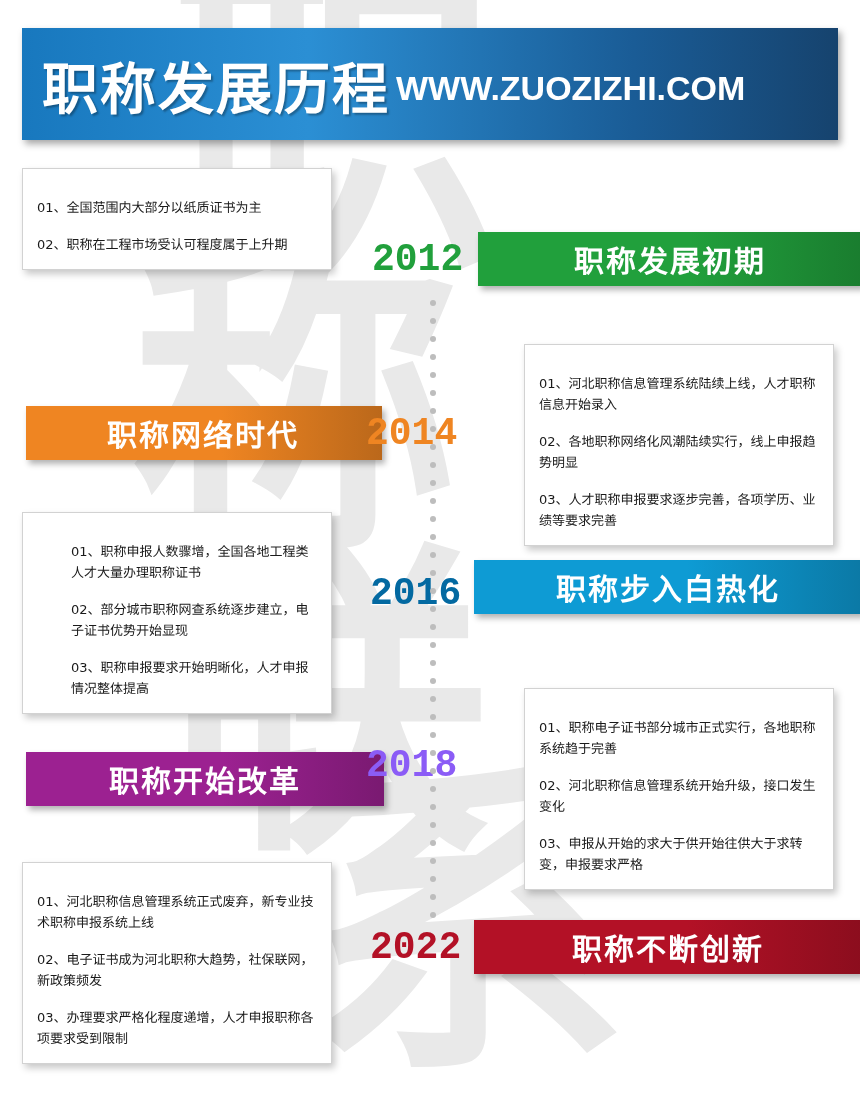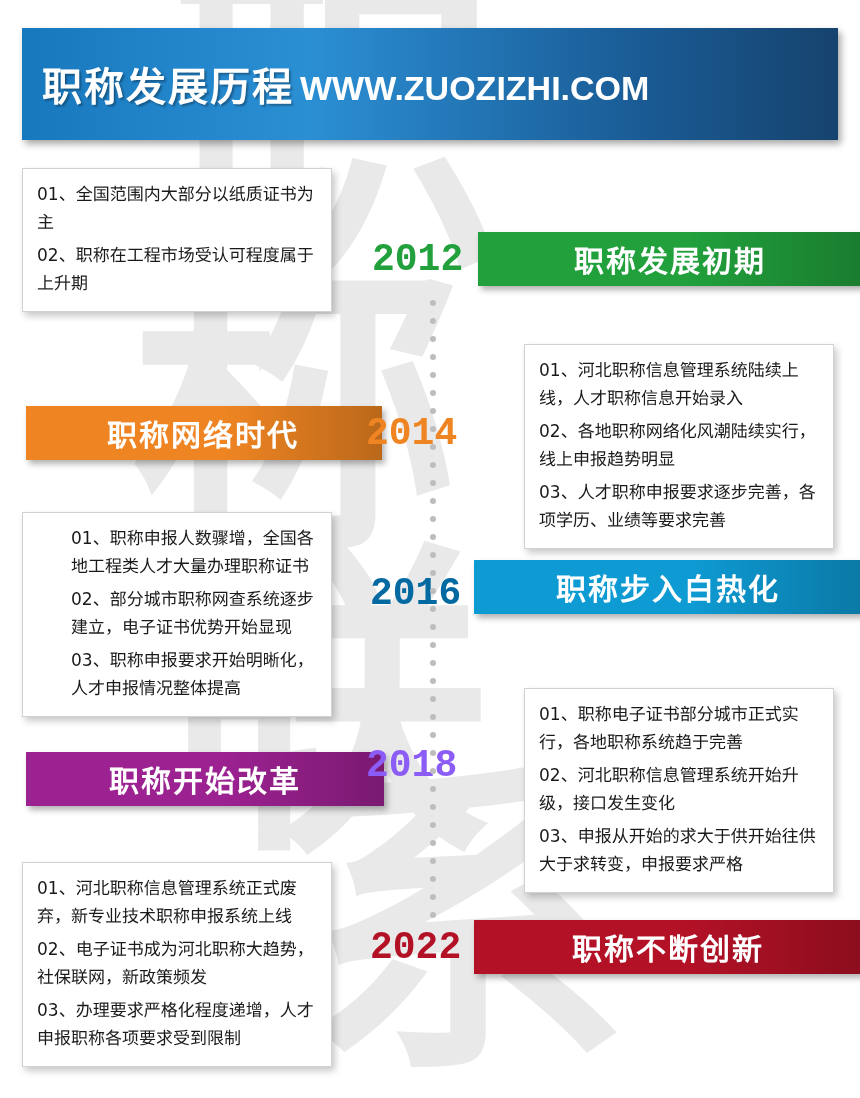--- a/index.html
+++ b/index.html
@@ -42,21 +42,21 @@
     box-shadow:3px 4px 7px rgba(0,0,0,.35);
   }
   .header-inner{
     display:flex;
     align-items:center;
     height:100%;
     padding-left:20px;
   }
   .header-title{
     color:#ffffff;
-    font-size:40px;
+    font-size:56px;
     font-weight:700;
     letter-spacing:2px;
     font-family:"DejaVu Sans","Liberation Sans",sans-serif;
     text-shadow:2px 2px 2px rgba(0,0,0,.3);
     white-space:nowrap;
   }
   .header-url{
     color:#ffffff;
     font-size:34px;
     font-weight:700;
@@ -109,22 +109,22 @@
 
   
   .card{
     background:#ffffff;
     border:1px solid #d2d2d2;
     box-shadow:3px 4px 7px rgba(0,0,0,.22);
     padding:12px 14px 14px 14px;
     box-sizing:border-box;
   }
   .card p{
-    margin:0 0 6px 0;
-    font-size:17px;
+    margin:16px 0 6px 0;
+    font-size:13px;
     line-height:1.62;
     color:#1a1a1a;
     font-family:"DejaVu Sans","Liberation Sans",sans-serif;
   }
   .card p:last-child{margin-bottom:0;}
 
   
   .card-right{width:310px;}
   .card-left{width:310px;}
 

